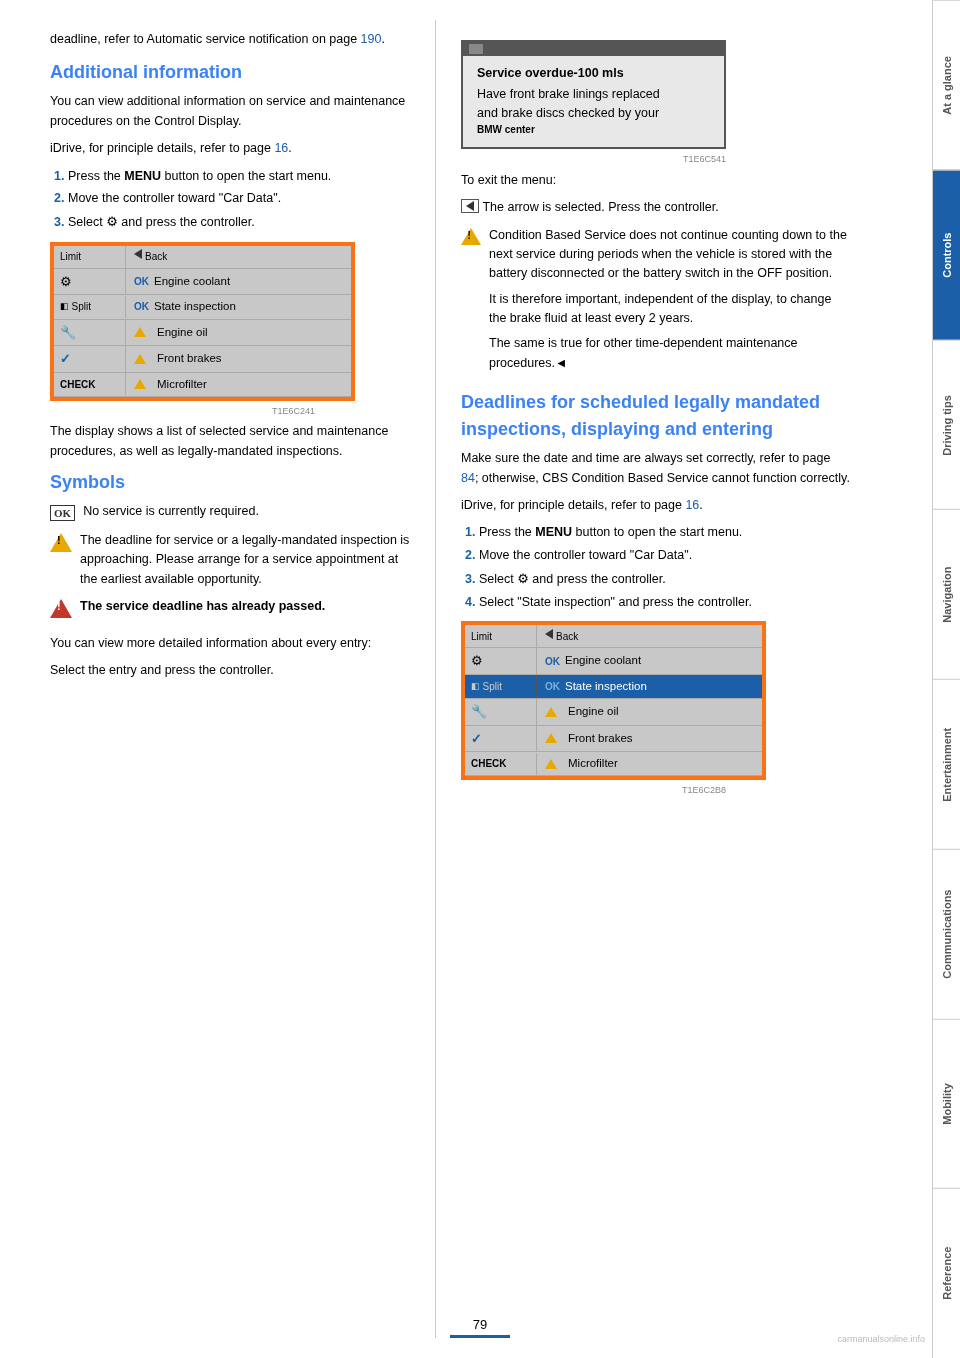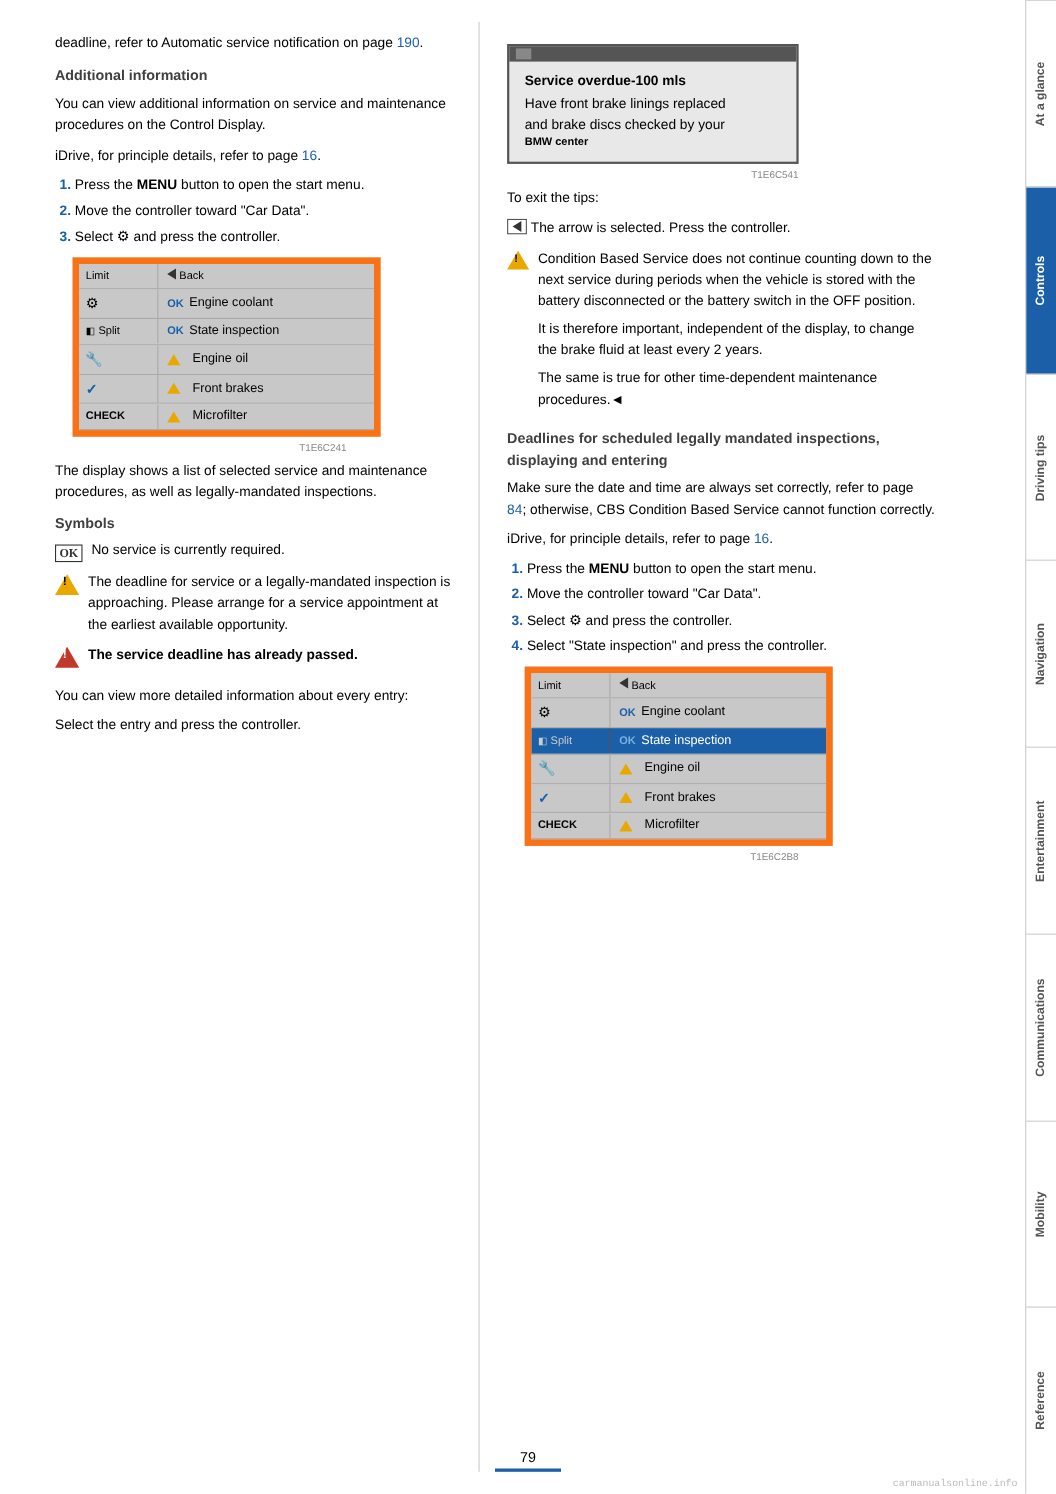--- a/index.html
+++ b/index.html
@@ -72,23 +72,23 @@
 
     
     .right-col {
       width: 430px;
       padding: 10px 20px 10px 20px;
       font-size: 12.5px;
       line-height: 1.5;
     }
 
     .section-heading {
-      color: #404040;
-      font-weight: bold;
-      font-size: 13px;
+      color: #3b82f6;
+      font-weight: bold;
+      font-size: 18px;
       margin-bottom: 6px;
       margin-top: 8px;
     }
 
     p {
       margin-bottom: 8px;
       font-size: 12.5px;
       line-height: 1.55;
     }
 
@@ -109,26 +109,26 @@
       color: #000;
     }
 
     ol li::marker {
       color: #1a5fa8;
       font-weight: bold;
     }
 
     
     .menu-box {
-      border: 6px solid #f97316;
+      border: 4px solid #f97316;
       background: #d0d0d0;
-      margin: 10px 16px;
+      margin: 10px 0;
       font-size: 12px;
       overflow: hidden;
-      width: 280px;
+      width: 305px;
     }
 
     .menu-box-inner {
       display: flex;
       flex-direction: column;
     }
 
     .menu-row {
       display: flex;
       align-items: center;
@@ -337,25 +337,24 @@
       position: absolute;
       bottom: -15px;
       left: -3.5px;
       font-size: 10px;
       font-weight: bold;
       color: #000;
     }
 
     .watermark {
       position: absolute;
-      bottom: 4px;
+      bottom: 14px;
       right: 35px;
       font-size: 9px;
       color: #bbb;
-      font-family: Liberation Mono, monospace;
     }
 
     .fig-label {
       font-size: 9px;
       color: #888;
       text-align: right;
       width: 265px;
       margin-top: -6px;
       margin-bottom: 4px;
     }
@@ -498,21 +497,21 @@
         <div class="service-box-header">
           <span class="service-box-icon"></span>
         </div>
         <div style="font-size:12.5px; margin-bottom:2px;"><strong>Service overdue‑100 mls</strong></div>
         <div style="font-size:12.5px;">Have front brake linings replaced</div>
         <div style="font-size:12.5px;">and brake discs checked by your</div>
         <div style="font-size:10px; font-weight:bold;">BMW center</div>
       </div>
       <div class="fig-label">T1E6C541</div>
 
-      <p><span>To exit the tips:</span></p>
+      <p><span>To exit the menu:</span></p>
       <p>
         <span style="display:inline-flex;align-items:center;gap:3px;border:1px solid #555;padding:1px 4px;font-size:11px;">
             <span class="arrow-left"></span>
           </span>&nbsp;<span>The arrow is selected. Press the controller.</span>
       </p>
 
       <div class="caution-block">
         <div class="caution-icon-wrap">
           <span class="warn-tri-med"></span>
         </div>

